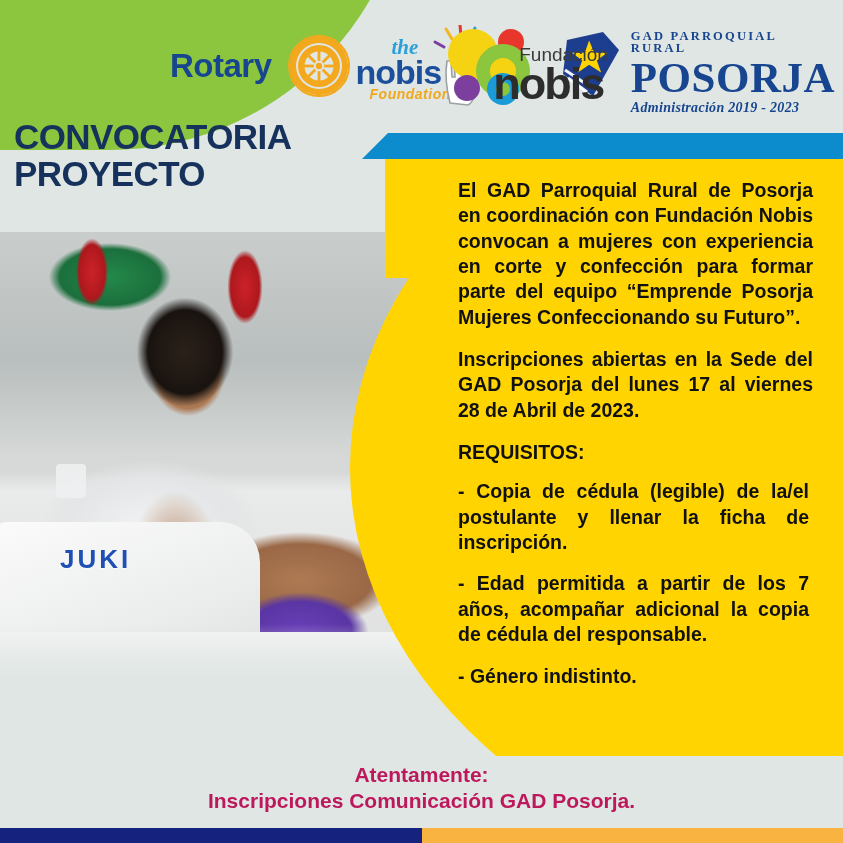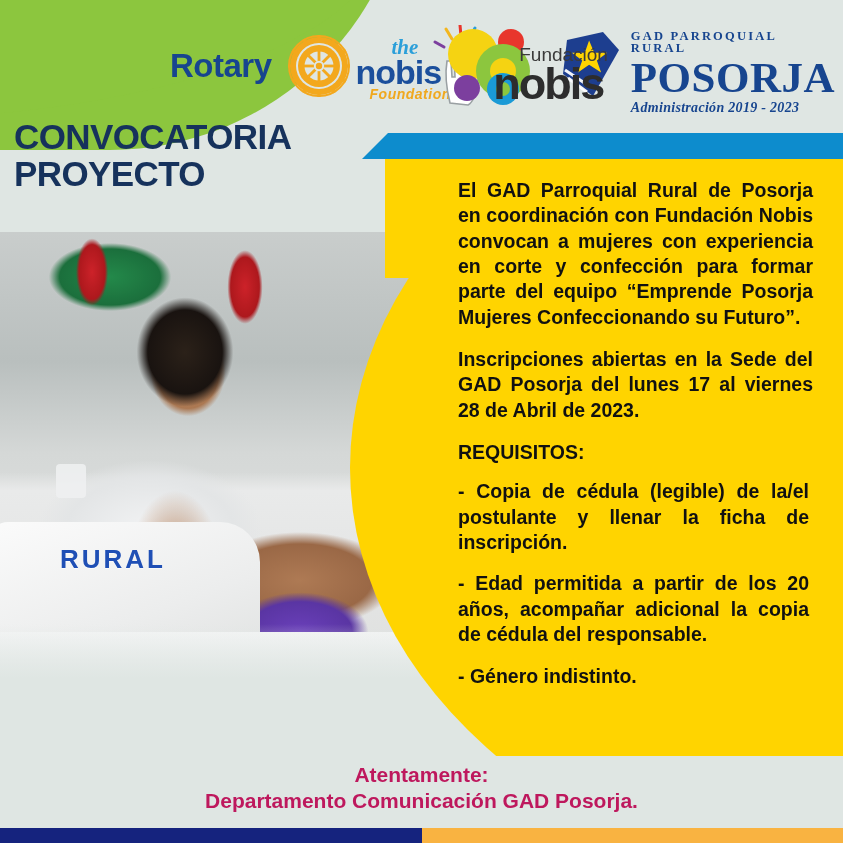--- a/index.html
+++ b/index.html
@@ -461,45 +461,45 @@
       </span>
     </div>
 
   </div>
 
   <div class="photo-wrap">
     <div class="photo"></div>
     <div class="machine-white"></div>
     <div class="table-white"></div>
     <div class="shirt-logo"></div>
-    <div class="juki-badge">RURAL</div>
+    <div class="juki-badge">JUKI</div>
     <div class="photo-fade"></div>
   </div>
 
   <div class="yellow-panel"></div>
   <div class="yellow-top-fill"></div>
   <div class="blue-ribbon"></div>
 
   <div class="headline">
     <div>CONVOCATORIA</div>
     <div>PROYECTO</div>
   </div>
 
   <div class="body-copy">
     <p class="para">El GAD Parroquial Rural de Posorja en coordinación con Fundación Nobis convocan a mujeres con experiencia en corte y confección para formar parte del equipo “Emprende Posorja Mujeres Confeccionando su Futuro”.</p>
     <p class="para">Inscripciones abiertas en la Sede del GAD Posorja del lunes 17 al viernes 28 de Abril de 2023.</p>
     <p class="para-req">REQUISITOS:</p>
     <p class="para-item">- Copia de cédula (legible) de la/el postulante y llenar la ficha de inscripción.</p>
-    <p class="para-item">- Edad permitida a partir de los 20 años, acompañar adicional la copia de cédula del responsable.</p>
+    <p class="para-item">- Edad permitida a partir de los 7 años, acompañar adicional la copia de cédula del responsable.</p>
     <p class="para-item noj">- Género indistinto.</p>
   </div>
 
   <div class="footer">
     <div>Atentamente:</div>
-    <div>Departamento Comunicación GAD Posorja.</div>
+    <div>Inscripciones Comunicación GAD Posorja.</div>
   </div>
 
   <div class="bottom-bar">
     <div class="bar-blue"></div>
     <div class="bar-orange"></div>
   </div>
 
 </div>
 
 </body></html>

